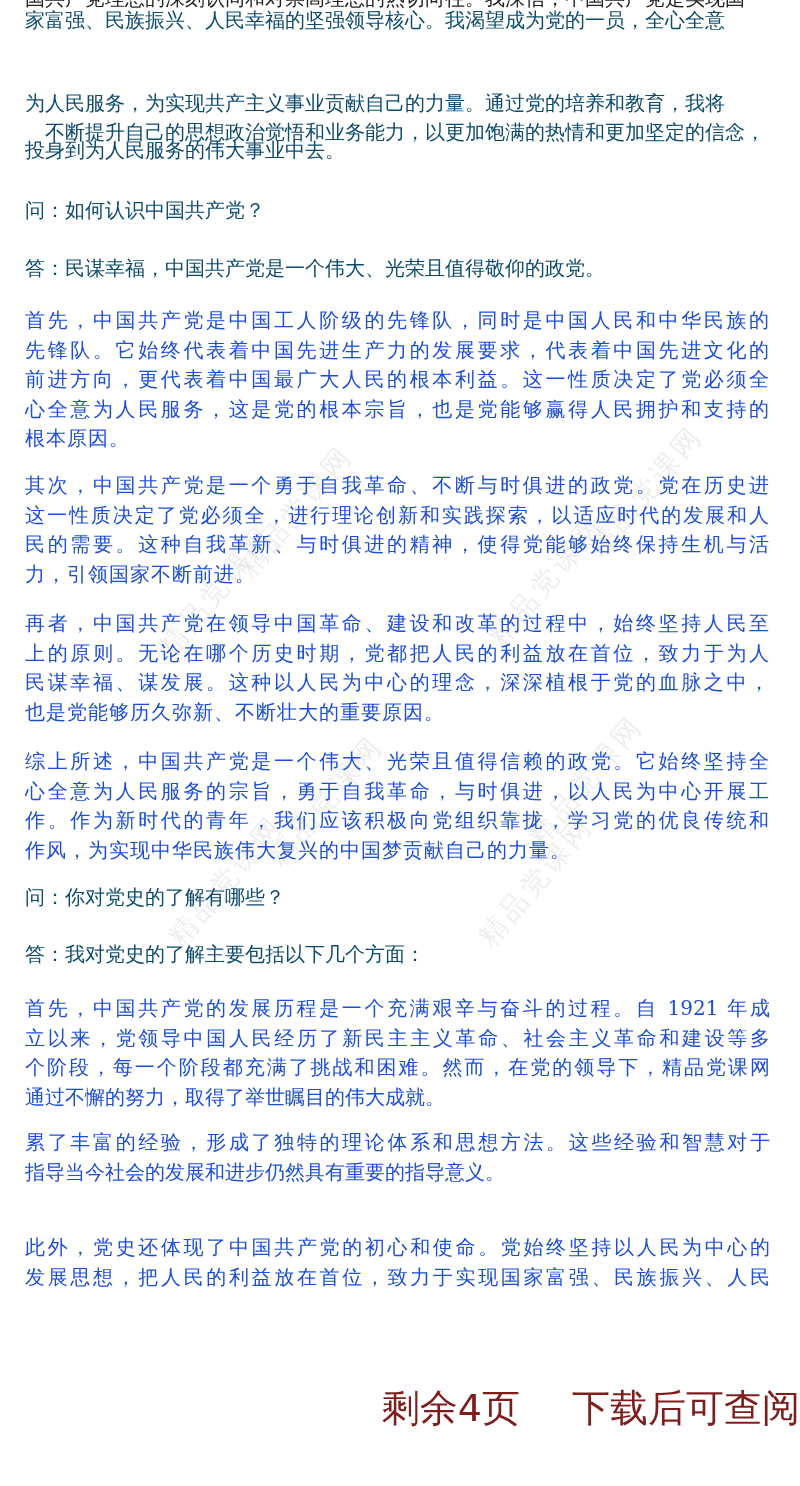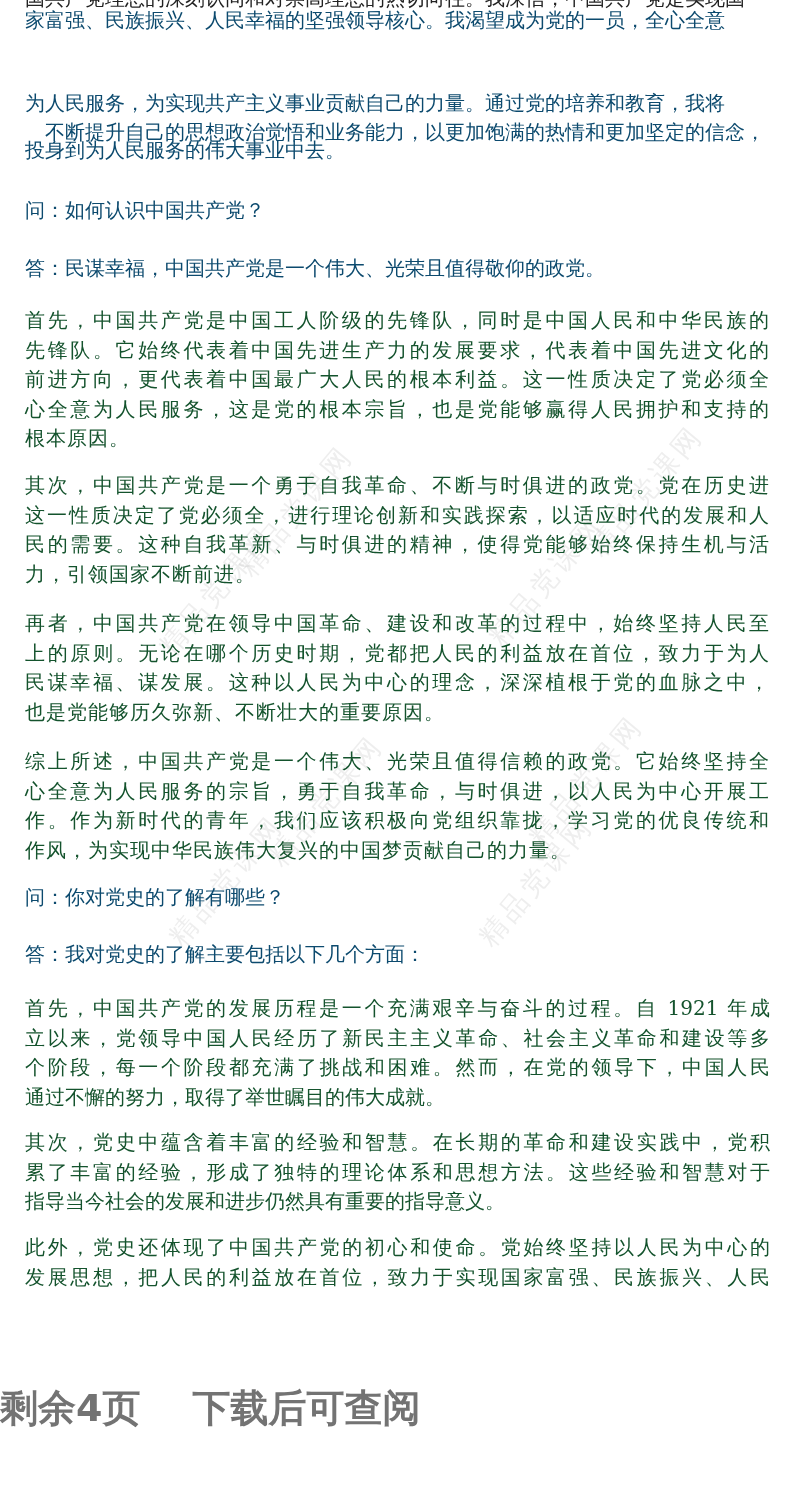--- a/index.html
+++ b/index.html
@@ -43,21 +43,21 @@
       color: #0c4a6e;
     }
     .para {
       position: absolute;
       left: 25px;
       width: 745px;
       font-size: 20px;
       line-height: 29.5px;
       text-align: justify;
       text-align-last: left;
-      color: #14532d;
+      color: #1d4ed8;
     }
     .para .l {
       display: block;
       white-space: nowrap;
       text-align-last: justify;
     }
     .para .l.last {
       text-align-last: left;
     }
     .spaced .l {
@@ -72,25 +72,25 @@
       transform-origin: left top;
       white-space: nowrap;
       pointer-events: none;
       letter-spacing: 4px;
     }
     .footer-banner {
       position: absolute;
       left: 0;
       top: 1383px;
       width: 800px;
-      text-align: left;
+      text-align: right;
       font-family: "DejaVu Sans", "Liberation Sans", sans-serif;
-      font-weight: bold;
+      font-weight: normal;
       font-size: 38px;
-      color: #737373;
+      color: #7f1d1d;
       letter-spacing: 0px;
     }
     .footer-banner span {
       display: inline-block;
     }
     .footer-banner .gap {
       width: 52px;
     }
   </style>
 </head>
@@ -145,26 +145,25 @@
     <span class="l">作。作为新时代的青年，我们应该积极向党组织靠拢，学习党的优良传统和</span>
     <span class="l last">作风，为实现中华民族伟大复兴的中国梦贡献自己的力量。</span>
   </div>
 
   <div class="line" style="top:883px;">问：你对党史的了解有哪些？</div>
   <div class="line" style="top:940px;">答：我对党史的了解主要包括以下几个方面：</div>
 
   <div class="para" style="top:994px;">
     <span class="l">首先，中国共产党的发展历程是一个充满艰辛与奋斗的过程。自 1921 年成</span>
     <span class="l">立以来，党领导中国人民经历了新民主主义革命、社会主义革命和建设等多</span>
-    <span class="l">个阶段，每一个阶段都充满了挑战和困难。然而，在党的领导下，中国人民</span>
+    <span class="l">个阶段，每一个阶段都充满了挑战和困难。然而，在党的领导下，精品党课网</span>
     <span class="l last">通过不懈的努力，取得了举世瞩目的伟大成就。</span>
   </div>
 
   <div class="para" style="top:1128px;">
-    <span class="l">其次，党史中蕴含着丰富的经验和智慧。在长期的革命和建设实践中，党积</span>
     <span class="l">累了丰富的经验，形成了独特的理论体系和思想方法。这些经验和智慧对于</span>
     <span class="l last">指导当今社会的发展和进步仍然具有重要的指导意义。</span>
   </div>
 
   <div class="para" style="top:1233px;">
     <span class="l">此外，党史还体现了中国共产党的初心和使命。党始终坚持以人民为中心的</span>
     <span class="l">发展思想，把人民的利益放在首位，致力于实现国家富强、民族振兴、人民</span>
   </div>
 
   <div class="footer-banner">

